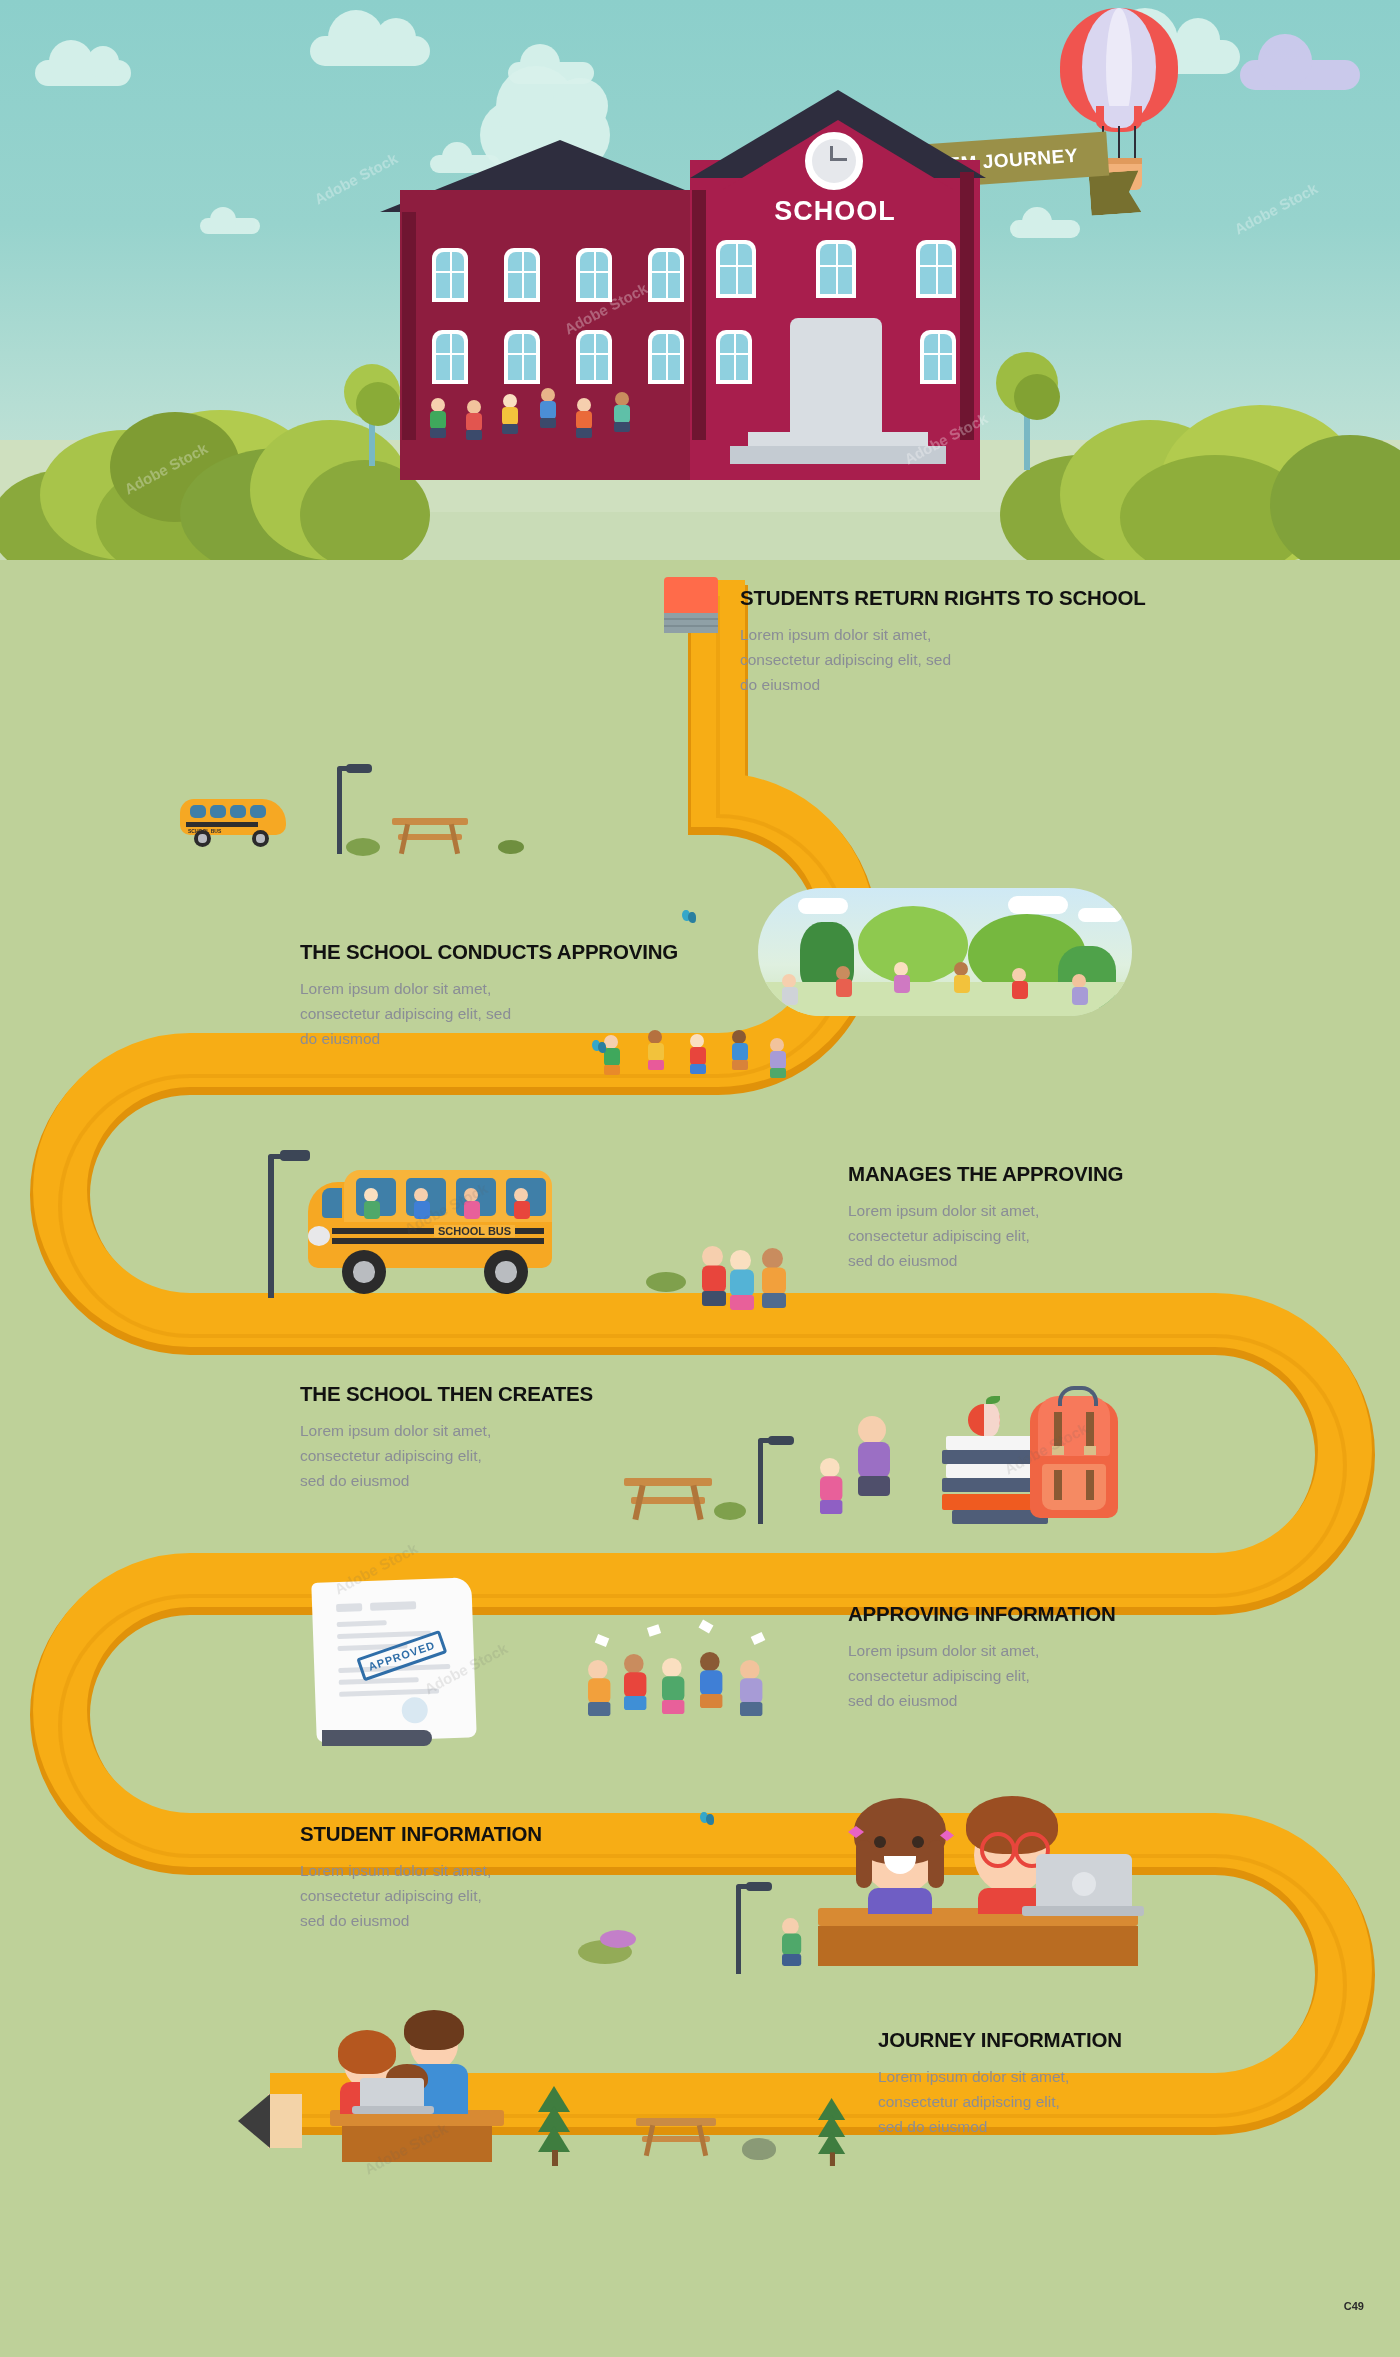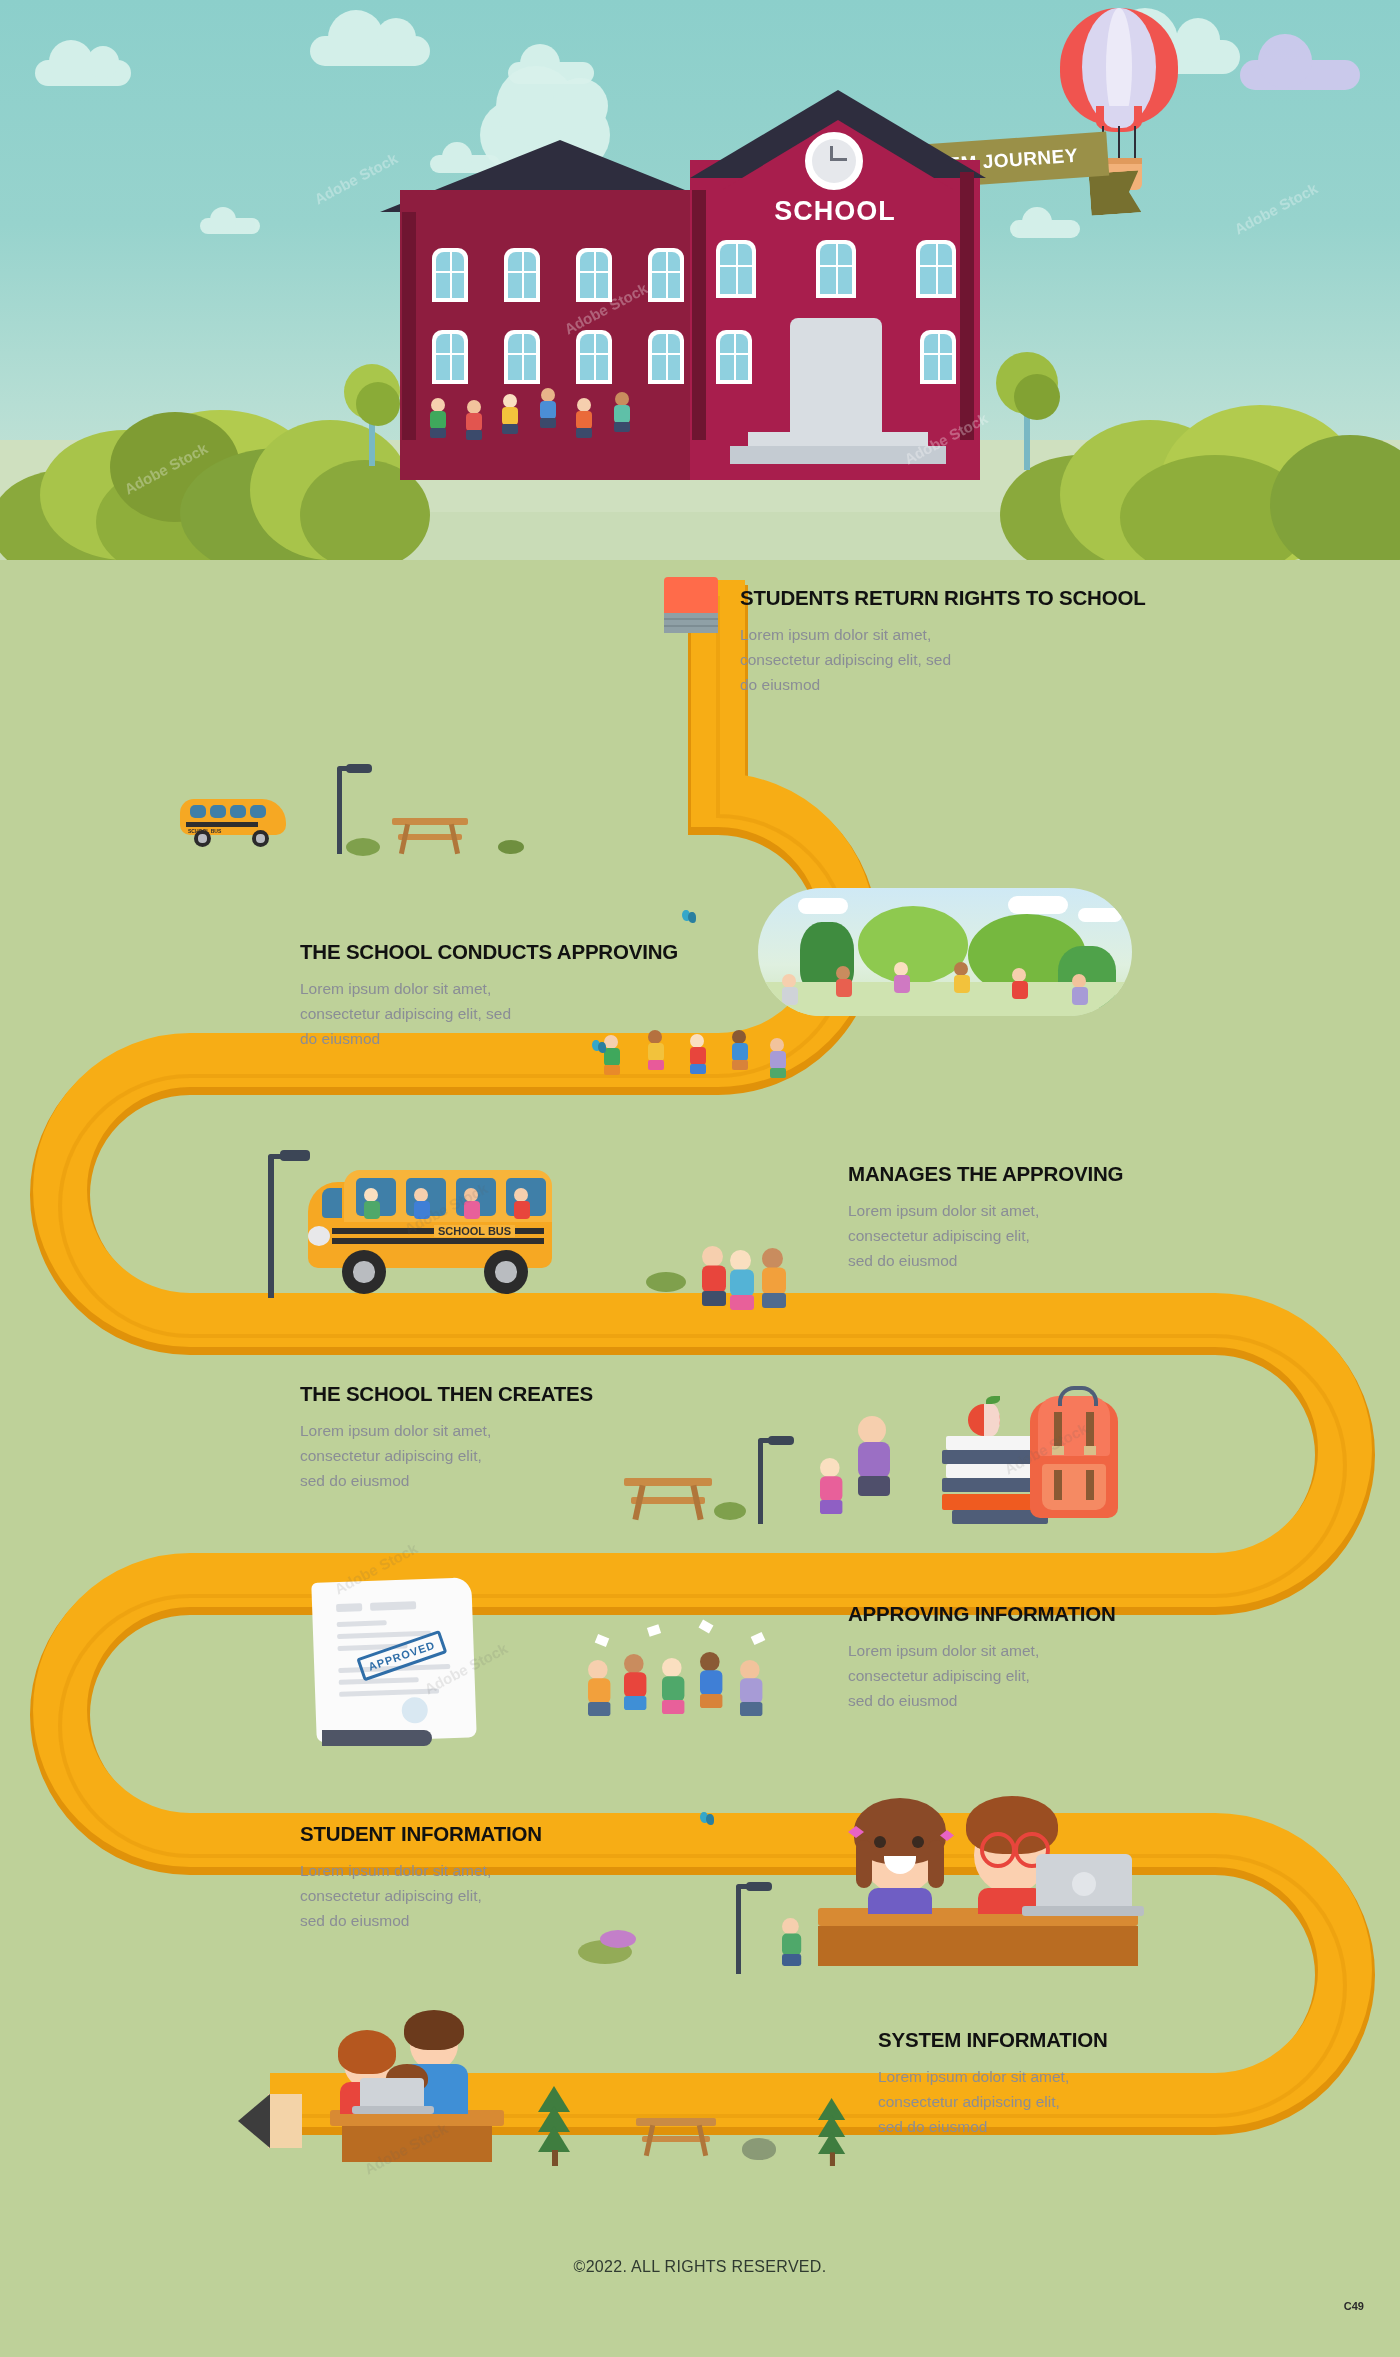--- a/index.html
+++ b/index.html
@@ -665,21 +665,21 @@
   <div class="hair" style="left:966px;top:1796px;width:92px;height:58px;background:#9b4e22;"></div>
   <div class="ill" style="left:980px;top:1832px;width:28px;height:28px;border:4px solid #e8453c;border-radius:50%;"></div>
   <div class="ill" style="left:1014px;top:1832px;width:28px;height:28px;border:4px solid #e8453c;border-radius:50%;"></div>
   <div class="ill" style="left:978px;top:1888px;width:66px;height:26px;background:#e8453c;border-radius:10px 10px 0 0;"></div>
   <div class="laptop" style="left:1036px;top:1854px;width:96px;height:58px;border-radius:6px 6px 2px 2px;">
     <div style="position:absolute;left:36px;top:18px;width:24px;height:24px;border-radius:50%;background:#e2e5e9;"></div>
   </div>
   <div class="ill" style="left:1022px;top:1906px;width:122px;height:10px;background:#b9bec4;border-radius:3px;"></div>
 
   <div class="sec" style="left:878px;top:2028px;width:440px;">
-    <h3>SYSTEM INFORMATION</h3>
+    <h3>JOURNEY INFORMATION</h3>
     <p>Lorem ipsum dolor sit amet,<br>consectetur adipiscing elit,<br>sed do eiusmod</p>
   </div>
 
   <div class="desk" style="left:330px;top:2110px;width:174px;height:16px;"></div>
   <div class="desk-front" style="left:342px;top:2126px;width:150px;height:36px;"></div>
   <div class="child-face" style="left:344px;top:2040px;width:46px;height:48px;"></div>
   <div class="hair" style="left:338px;top:2030px;width:58px;height:44px;background:#b5571f;"></div>
   <div class="ill" style="left:340px;top:2082px;width:56px;height:32px;background:#e8453c;border-radius:10px 10px 0 0;"></div>
   <div class="child-face" style="left:410px;top:2020px;width:48px;height:50px;"></div>
   <div class="hair" style="left:404px;top:2010px;width:60px;height:40px;background:#6b3a1c;"></div>
@@ -707,16 +707,15 @@
     <div class="leg" style="left:64px;top:7px;width:5px;height:31px;transform:rotate(-12deg);"></div>
   </div>
   <div class="rock" style="left:742px;top:2138px;width:34px;height:22px;"></div>
 
   <div class="wm dark" style="left:330px;top:1560px;">Adobe Stock</div>
   <div class="wm dark" style="left:420px;top:1660px;">Adobe Stock</div>
   <div class="wm dark" style="left:1000px;top:1440px;">Adobe Stock</div>
   <div class="wm dark" style="left:400px;top:1200px;">Adobe Stock</div>
   <div class="wm dark" style="left:360px;top:2140px;">Adobe Stock</div>
 
-  <div class="footer">©2022. ALL RIGHTS RESERVED.</div>
   <div class="corner-code">C49</div>
 
 </div>
 
 </body></html>

